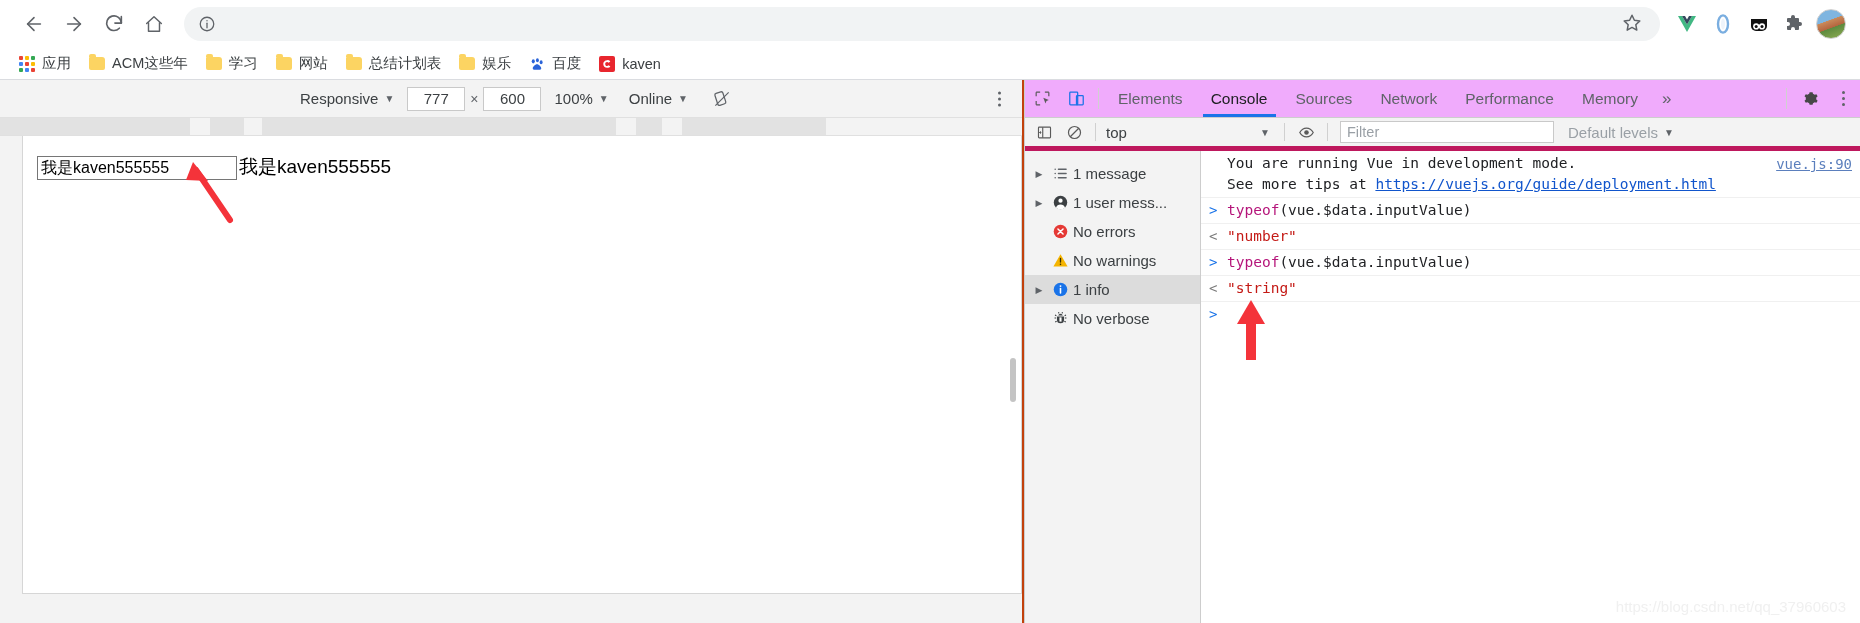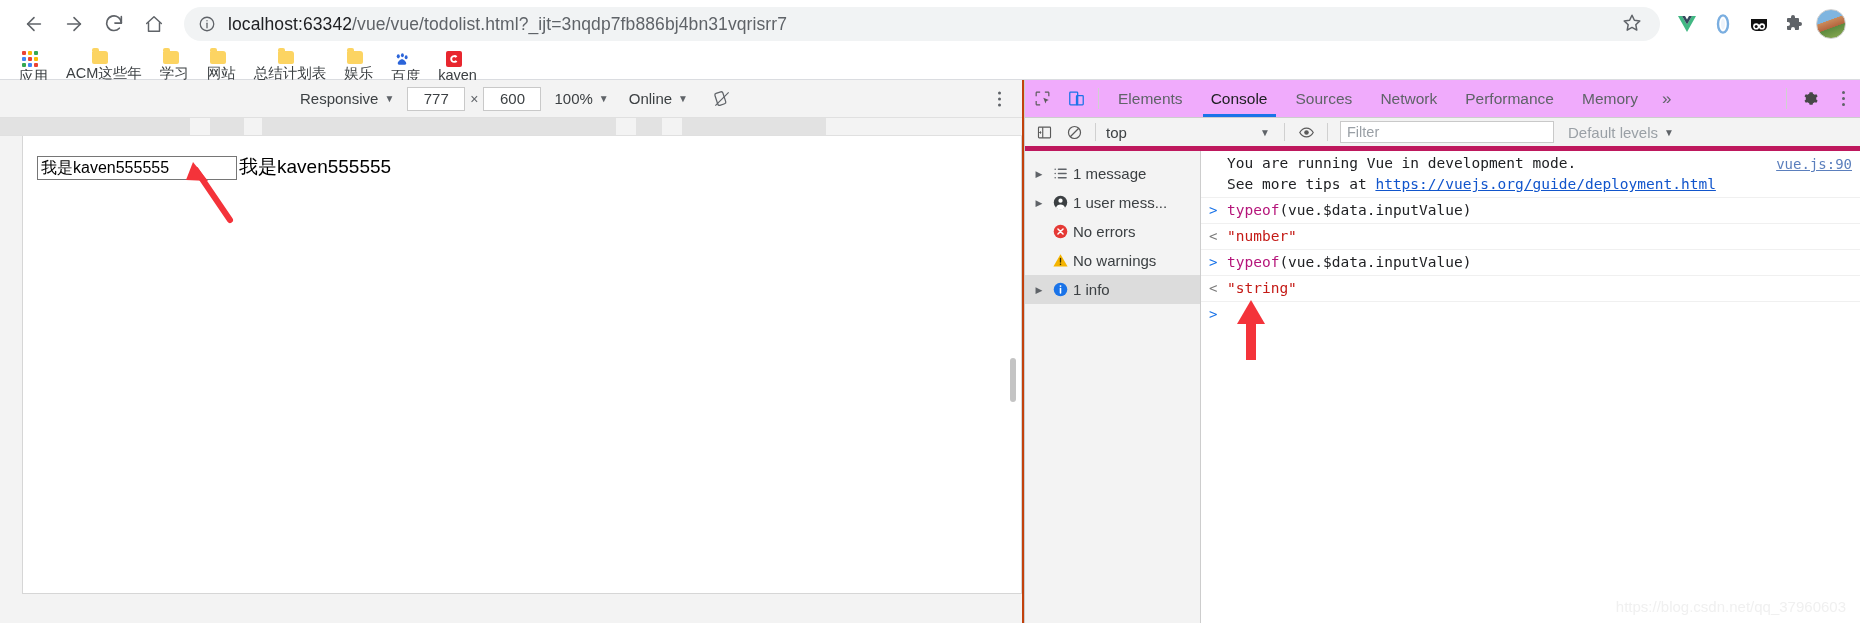--- a/index.html
+++ b/index.html
@@ -81,21 +81,20 @@
     border-bottom: 1px solid #dadce0;
   }
   .bm {
     display: flex; align-items: center;
     height: 26px;
     padding: 0 9px;
     border-radius: 4px;
     font-size: 14.5px;
     color: #3c4043;
     white-space: nowrap;
-    flex-direction: column;
   }
   .bm .bmicon { margin-right: 7px; display: flex; align-items: center; }
   .folder {
     width: 16px; height: 13px;
     background: #fcd462;
     border-radius: 1px 3px 2px 2px;
     position: relative;
   }
   .folder:before {
     content:""; position:absolute; left:0; top:-3px;
@@ -320,21 +319,20 @@
     </div>
 
     <div class="urlbox">
       <span class="info-icon">
         <svg width="18" height="18" viewBox="0 0 24 24" fill="none" stroke="currentColor" stroke-width="1.7">
             <circle cx="12" cy="12" r="9"></circle>
             <path d="M12 11v6" stroke-linecap="round"></path>
             <circle cx="12" cy="7.6" r="0.9" fill="currentColor" stroke="none"></circle>
           </svg>
       </span>
-      <span class="urltext"><span class="host">localhost:63342</span><span>/vue/vue/todolist.html?_ijt=3nqdp7fb886bj4bn31vqrisrr7</span></span>
       <span class="star">
         <svg width="24" height="24" viewBox="0 0 24 24" fill="none" stroke="currentColor" stroke-width="1.5" stroke-linejoin="round">
             <path d="M12 4.2l2.4 5 5.4.7-4 3.8 1 5.4-4.8-2.7-4.8 2.7 1-5.4-4-3.8 5.4-.7z"></path>
           </svg>
       </span>
     </div>
 
     <div class="ext-icons">
       <span class="ext">
         <svg width="24" height="24" viewBox="0 0 24 24">
@@ -641,20 +639,33 @@
             <span class="cs-tri">▶</span>
             <span class="cs-ico">
               <svg width="17" height="17" viewBox="0 0 24 24">
                   <circle cx="12" cy="12" r="9.6" fill="#1a73e8"></circle>
                   <path d="M12 10.6v6.2" stroke="#fff" stroke-width="2.2" stroke-linecap="round"></path>
                   <circle cx="12" cy="7.2" r="1.3" fill="#fff"></circle>
                 </svg>
             </span>
             <span class="cs-label">1 info</span>
           </div>
+          <div class="cs-item">
+            <span class="cs-tri"></span>
+            <span class="cs-ico">
+              <svg width="17" height="17" viewBox="0 0 24 24" fill="#3c4043">
+                  <path d="M12 5.4a3.4 3.4 0 0 0-3.2 2.3h6.4A3.4 3.4 0 0 0 12 5.4z"></path>
+                  <path d="M7 9.2h10v4.6a5 5 0 0 1-10 0z"></path>
+                  <path d="M3.6 10.6h2.2v1.5H3.6zM18.2 10.6h2.2v1.5h-2.2zM4.2 16.2l2-1 .7 1.3-2 1zM17.1 16.5l.7-1.3 2 1-.7 1.3zM4.6 6.4l1.9 1.1-.7 1.3-1.9-1.1zM17.5 7.5l1.9-1.1.7 1.3-1.9 1.1z"></path>
+                  <path d="M9.6 2.8l1.1 1.5-1.2.9-1.1-1.6zM14.4 2.8l1.2.8-1.1 1.6-1.2-.9z"></path>
+                  <path d="M10.5 10.4h3v6h-3z" fill="#fff"></path>
+                </svg>
+            </span>
+            <span class="cs-label">No verbose</span>
+          </div>
         </div>
 
         <div class="console-main">
 
           <div class="msg">
             <span class="src">vue.js:90</span>
             <div>You are running Vue in development mode.</div>
             <div><span>See more tips at </span><span class="lnk">https://vuejs.org/guide/deployment.html</span></div>
           </div>
 

